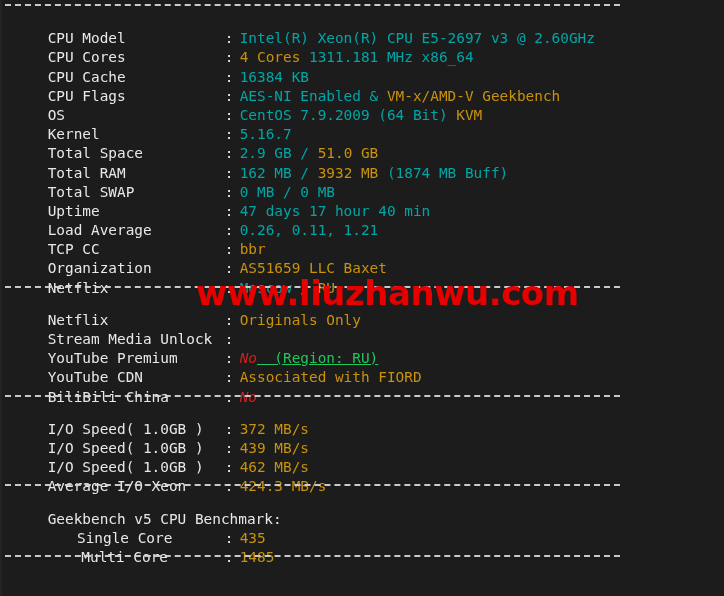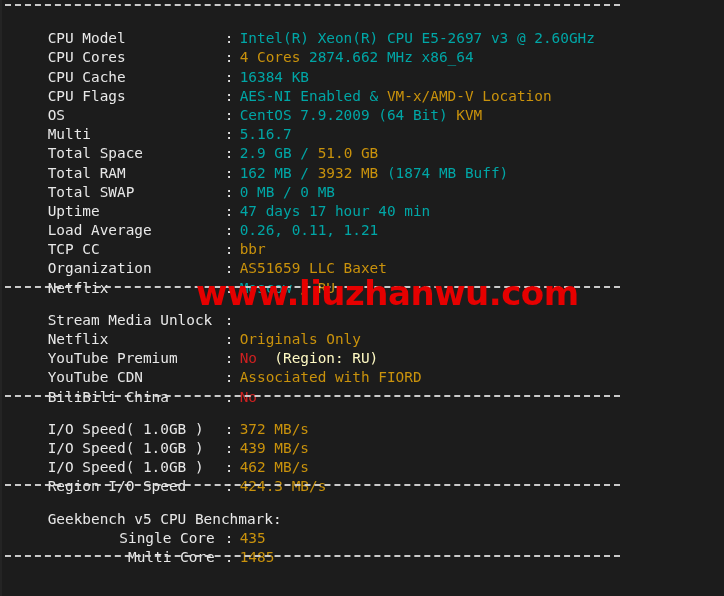--- a/index.html
+++ b/index.html
@@ -38,34 +38,34 @@
     letter-spacing: 0px;
   }
   .lbl {
     display: inline-block;
     width: 190px;
     padding-left: 13px;
     box-sizing: border-box;
     color: #e8e8e8;
   }
   .lbl.indent-right {
-    text-align: right;
+    text-align: center;
     padding-right: 10px;
     padding-left: 0;
   }
   .colon {
     display: inline-block;
     width: 15px;
     color: #e8e8e8;
   }
   .val { display: inline; }
   .c-cyan   { color: #00a6a6; }
   .c-orange { color: #c9920c; }
-  .c-red    { color: #cf2020; }
-  .c-green  { color: #fef9c3; }
+  .c-red    { color: #cf2020; font-style: italic; }
+  .c-green  { color: #22c55e; text-decoration: underline; }
   .spacer-sm { height: 7px; }
   .spacer-xs { height: 4px; }
   #watermark {
     position: absolute;
     left: 196px;
     top: 276px;
     font-family: "DejaVu Sans", "Liberation Sans", sans-serif;
     font-weight: bold;
     font-size: 34px;
     line-height: 34px;
@@ -90,37 +90,37 @@
 
   <div class="spacer-xs"></div>
   <div class="rule"></div>
   <div class="spacer-xs"></div>
 
   <div class="row">
     <span class="lbl">CPU Model</span><span class="colon">:</span><span class="val c-cyan">Intel(R) Xeon(R) CPU E5-2697 v3 @ 2.60GHz</span>
   </div>
 
   <div class="row">
-    <span class="lbl">CPU Cores</span><span class="colon">:</span><span class="val c-orange">4 Cores</span><span class="val c-cyan"> 2874.662 MHz x86_64</span>
+    <span class="lbl">CPU Cores</span><span class="colon">:</span><span class="val c-orange">4 Cores</span><span class="val c-cyan"> 1311.181 MHz x86_64</span>
   </div>
 
   <div class="row">
     <span class="lbl">CPU Cache</span><span class="colon">:</span><span class="val c-cyan">16384 KB</span>
   </div>
 
   <div class="row">
-    <span class="lbl">CPU Flags</span><span class="colon">:</span><span class="val c-cyan">AES-NI Enabled</span><span class="val c-cyan"> &amp; </span><span class="val c-orange">VM-x/AMD-V Location</span>
+    <span class="lbl">CPU Flags</span><span class="colon">:</span><span class="val c-cyan">AES-NI Enabled</span><span class="val c-cyan"> &amp; </span><span class="val c-orange">VM-x/AMD-V Geekbench</span>
   </div>
 
   <div class="row">
     <span class="lbl">OS</span><span class="colon">:</span><span class="val c-cyan">CentOS 7.9.2009 (64 Bit)</span><span class="val c-orange"> KVM</span>
   </div>
 
   <div class="row">
-    <span class="lbl">Multi</span><span class="colon">:</span><span class="val c-cyan">5.16.7</span>
+    <span class="lbl">Kernel</span><span class="colon">:</span><span class="val c-cyan">5.16.7</span>
   </div>
 
   <div class="row">
     <span class="lbl">Total Space</span><span class="colon">:</span><span class="val c-cyan">2.9 GB / </span><span class="val c-orange">51.0 GB</span>
   </div>
 
   <div class="row">
     <span class="lbl">Total RAM</span><span class="colon">:</span><span class="val c-cyan">162 MB / </span><span class="val c-orange">3932 MB</span><span class="val c-cyan"> (1874 MB Buff)</span>
   </div>
 
@@ -147,28 +147,28 @@
   <div class="row">
     <span class="lbl">Netflix</span><span class="colon">:</span><span class="val c-cyan">Moscow</span><span class="val c-orange"> / RU</span>
   </div>
 
 
   <div class="spacer-sm"></div>
   <div class="rule"></div>
   <div class="spacer-xs"></div>
 
   <div class="row">
+    <span class="lbl">Netflix</span><span class="colon">:</span><span class="val c-orange">Originals Only</span>
+  </div>
+
+  <div class="row">
     <span class="lbl">Stream Media Unlock</span><span class="colon">:</span><span class="val c-cyan"></span>
   </div>
 
   <div class="row">
-    <span class="lbl">Netflix</span><span class="colon">:</span><span class="val c-orange">Originals Only</span>
-  </div>
-
-  <div class="row">
     <span class="lbl">YouTube Premium</span><span class="colon">:</span><span class="val c-red">No</span><span class="val c-green">  (Region: RU)</span>
   </div>
 
   <div class="row">
     <span class="lbl">YouTube CDN</span><span class="colon">:</span><span class="val c-orange">Associated with FIORD</span>
   </div>
 
   <div class="row">
     <span class="lbl">BiliBili China</span><span class="colon">:</span><span class="val c-red">No</span>
   </div>
@@ -183,21 +183,21 @@
 
   <div class="row">
     <span class="lbl">I/O Speed( 1.0GB )</span><span class="colon">:</span><span class="val c-orange">439 MB/s</span>
   </div>
 
   <div class="row">
     <span class="lbl">I/O Speed( 1.0GB )</span><span class="colon">:</span><span class="val c-orange">462 MB/s</span>
   </div>
 
   <div class="row">
-    <span class="lbl">Region I/O Speed</span><span class="colon">:</span><span class="val c-orange">424.3 MB/s</span>
+    <span class="lbl">Average I/O Xeon</span><span class="colon">:</span><span class="val c-orange">424.3 MB/s</span>
   </div>
 
   <div class="spacer-sm"></div>
   <div class="rule"></div>
   <div class="spacer-xs"></div>
 
   <div class="row">
     <span class="lbl">Geekbench v5 CPU Benchmark:</span>
   </div>
 

